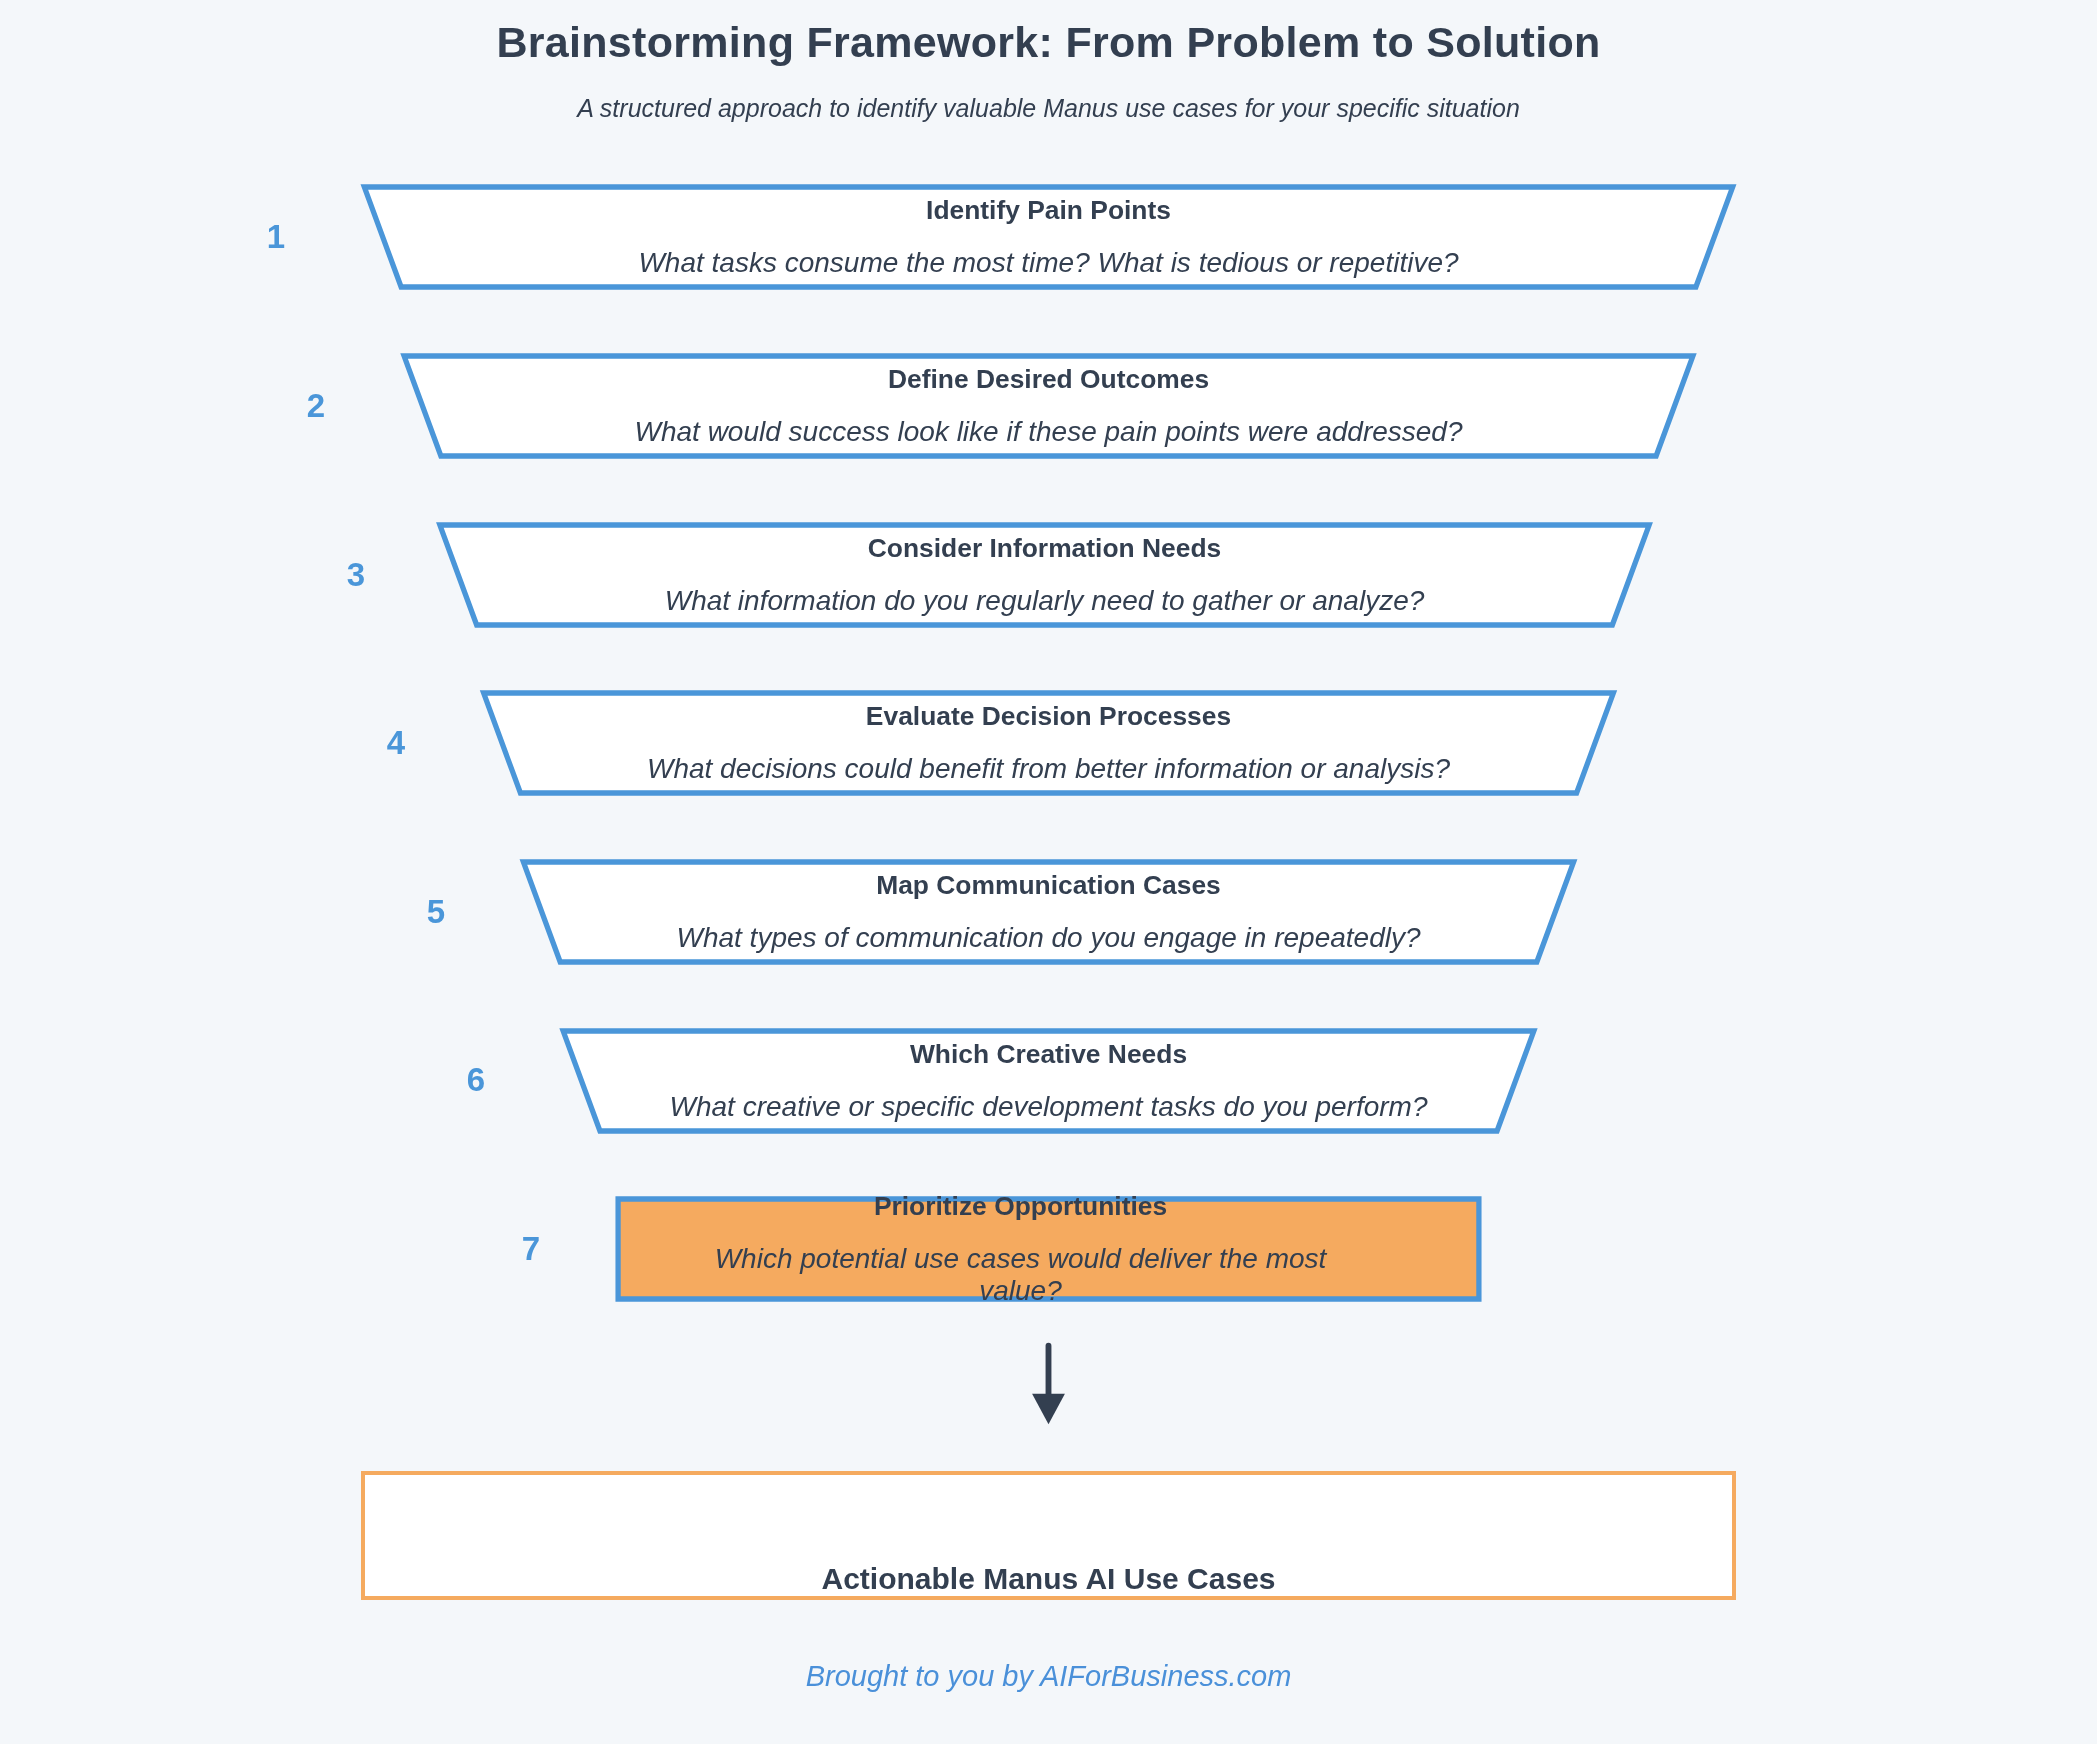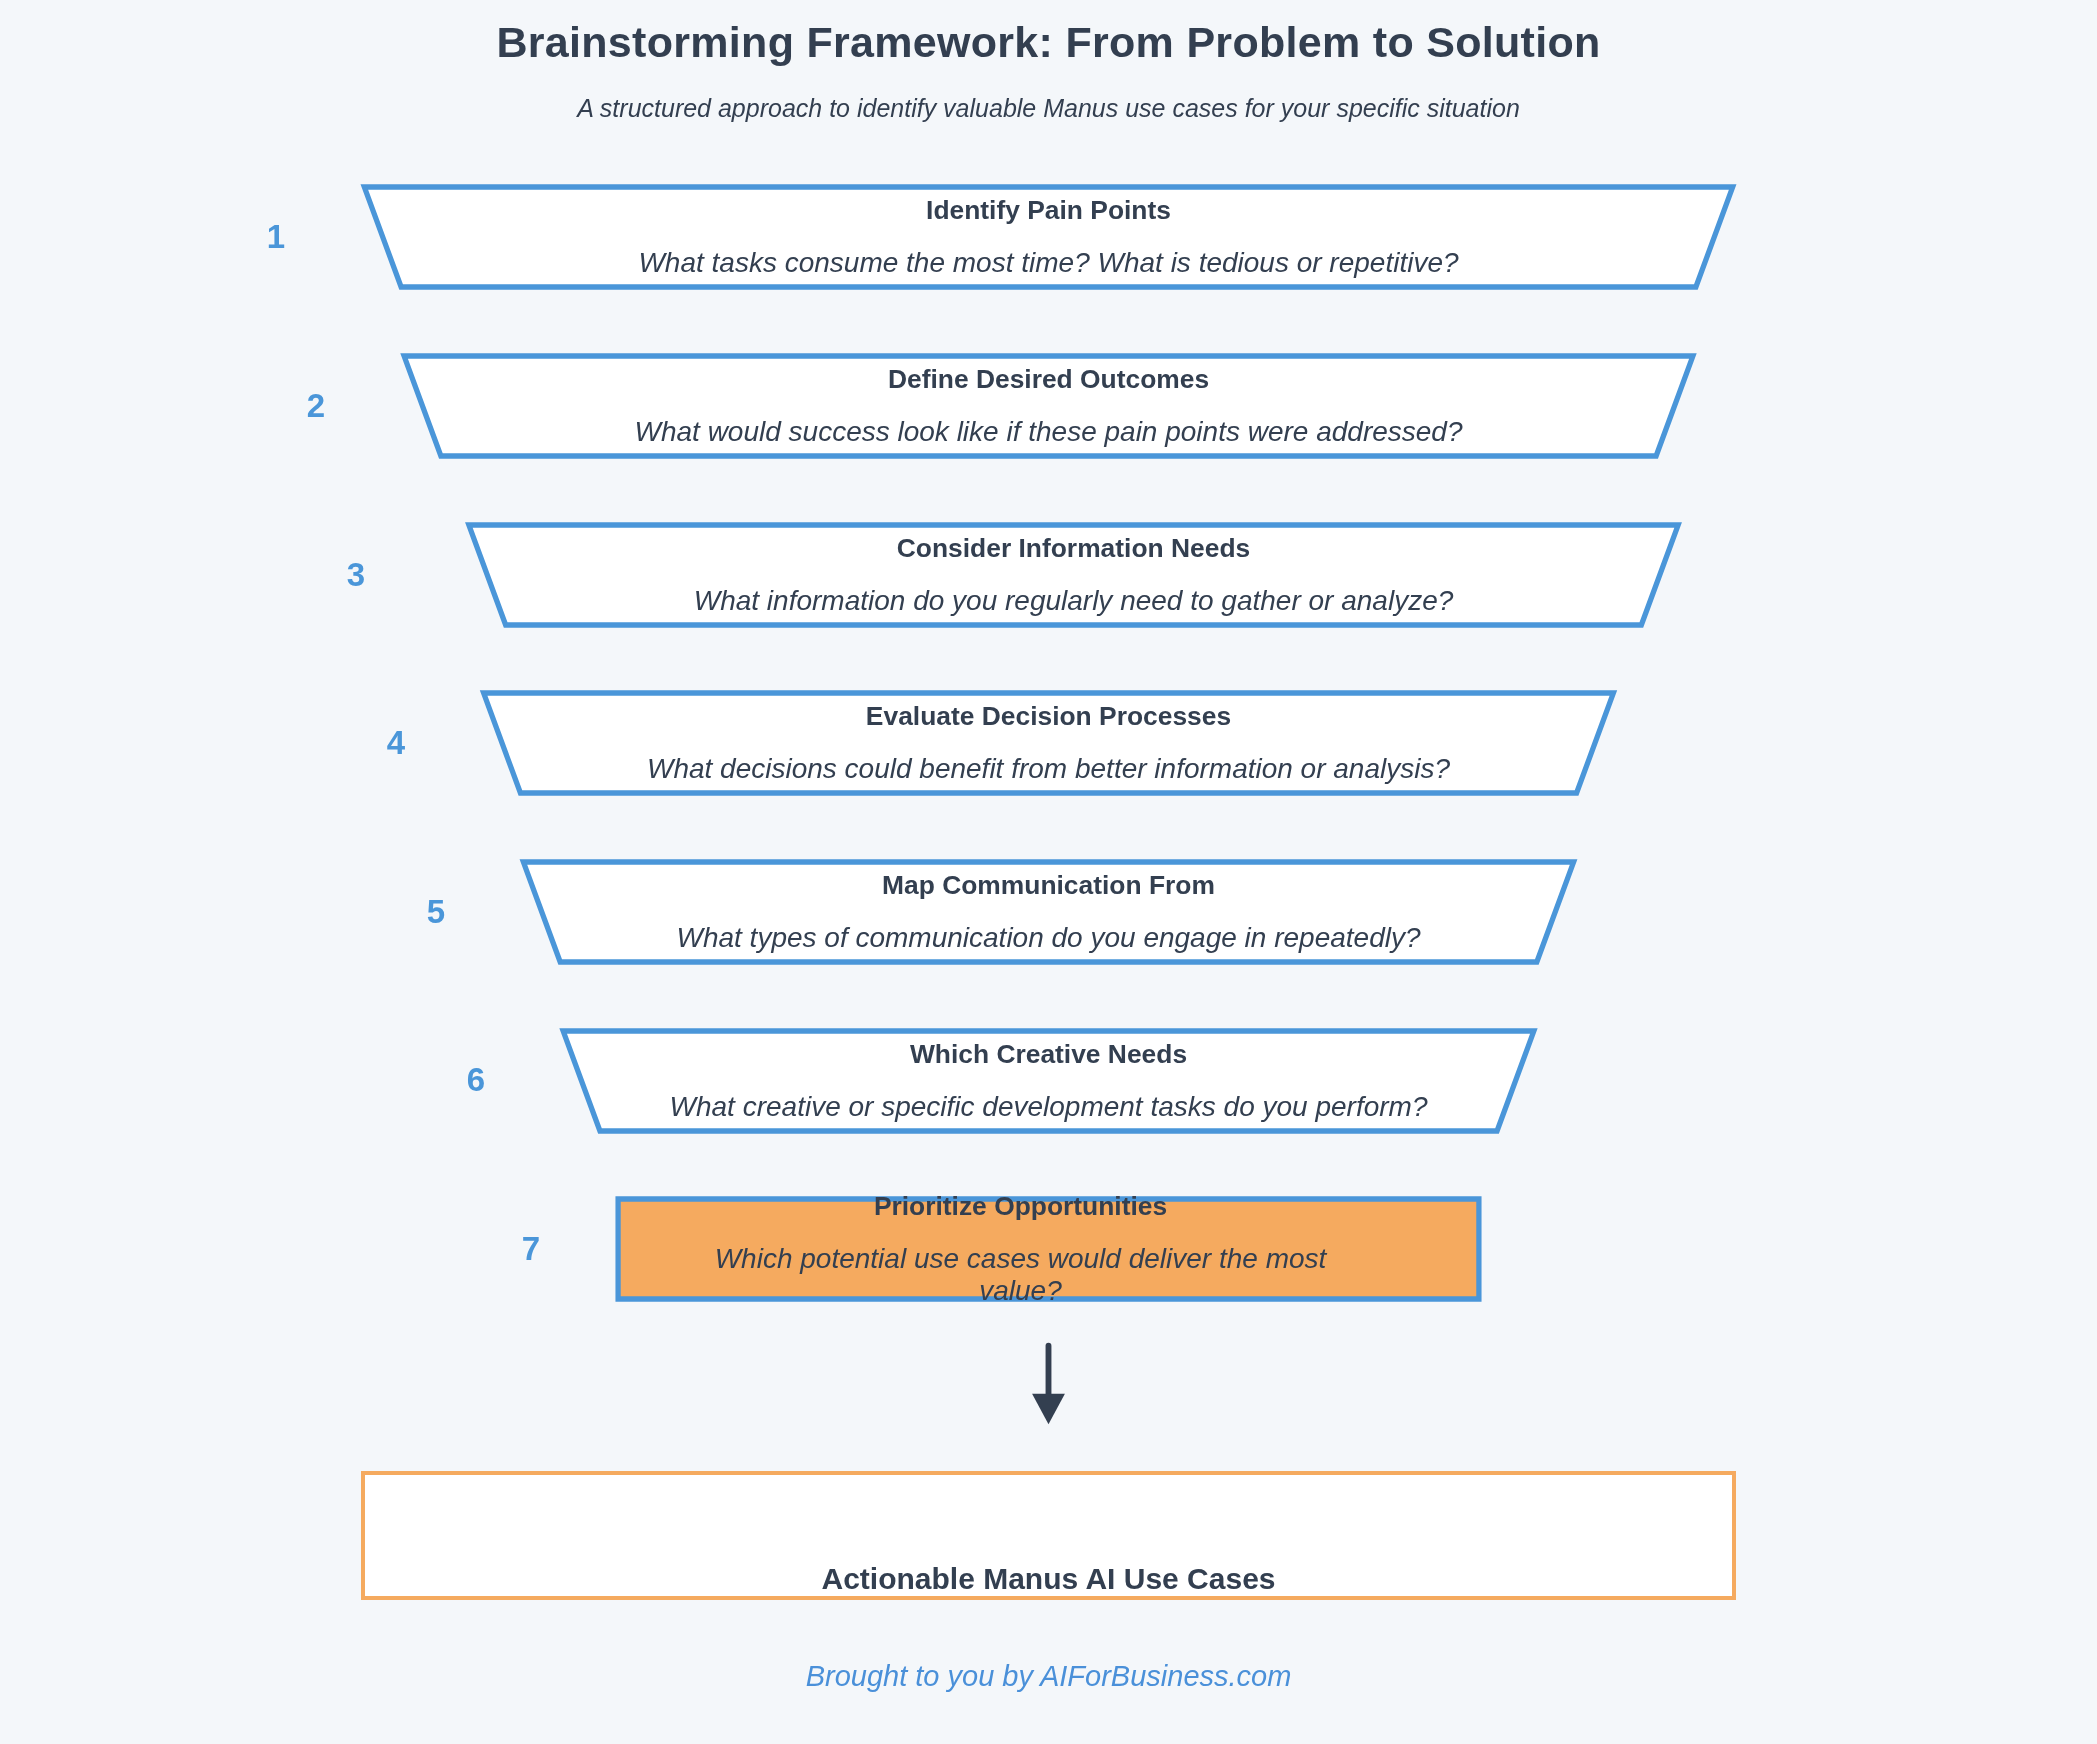--- a/index.html
+++ b/index.html
@@ -142,21 +142,21 @@
     <svg width="1295" height="100" viewBox="0 0 2204 171">
       <polygon class="step-shape" points="0,0 2204,0 2141,171 63,171"></polygon>
     </svg>
     <div class="step-text">
       <div class="step-title">Define Desired Outcomes</div>
       <div class="step-question">What would success look like if these pain points were addressed?</div>
     </div>
   </div>
   <div class="step-number" style="left:316px; top:406px;">2</div>
 
-  <div class="step" style="left:466px; top:525px; width:1215px;">
+  <div class="step" style="left:437px; top:525px; width:1215px;">
     <svg width="1215" height="100" viewBox="0 0 2068 171">
       <polygon class="step-shape" points="0,0 2068,0 2005,171 63,171"></polygon>
     </svg>
     <div class="step-text">
       <div class="step-title">Consider Information Needs</div>
       <div class="step-question">What information do you regularly need to gather or analyze?</div>
     </div>
   </div>
   <div class="step-number" style="left:356px; top:575px;">3</div>
 
@@ -169,21 +169,21 @@
       <div class="step-question">What decisions could benefit from better information or analysis?</div>
     </div>
   </div>
   <div class="step-number" style="left:396px; top:743px;">4</div>
 
   <div class="step" style="left:521px; top:862px; width:1055px;">
     <svg width="1055" height="100" viewBox="0 0 1796 171">
       <polygon class="step-shape" points="0,0 1796,0 1733,171 63,171"></polygon>
     </svg>
     <div class="step-text">
-      <div class="step-title">Map Communication From</div>
+      <div class="step-title">Map Communication Cases</div>
       <div class="step-question">What types of communication do you engage in repeatedly?</div>
     </div>
   </div>
   <div class="step-number" style="left:436px; top:912px;">5</div>
 
   <div class="step" style="left:561px; top:1031px; width:975px;">
     <svg width="975" height="100" viewBox="0 0 1660 171">
       <polygon class="step-shape" points="0,0 1660,0 1597,171 63,171"></polygon>
     </svg>
     <div class="step-text">

